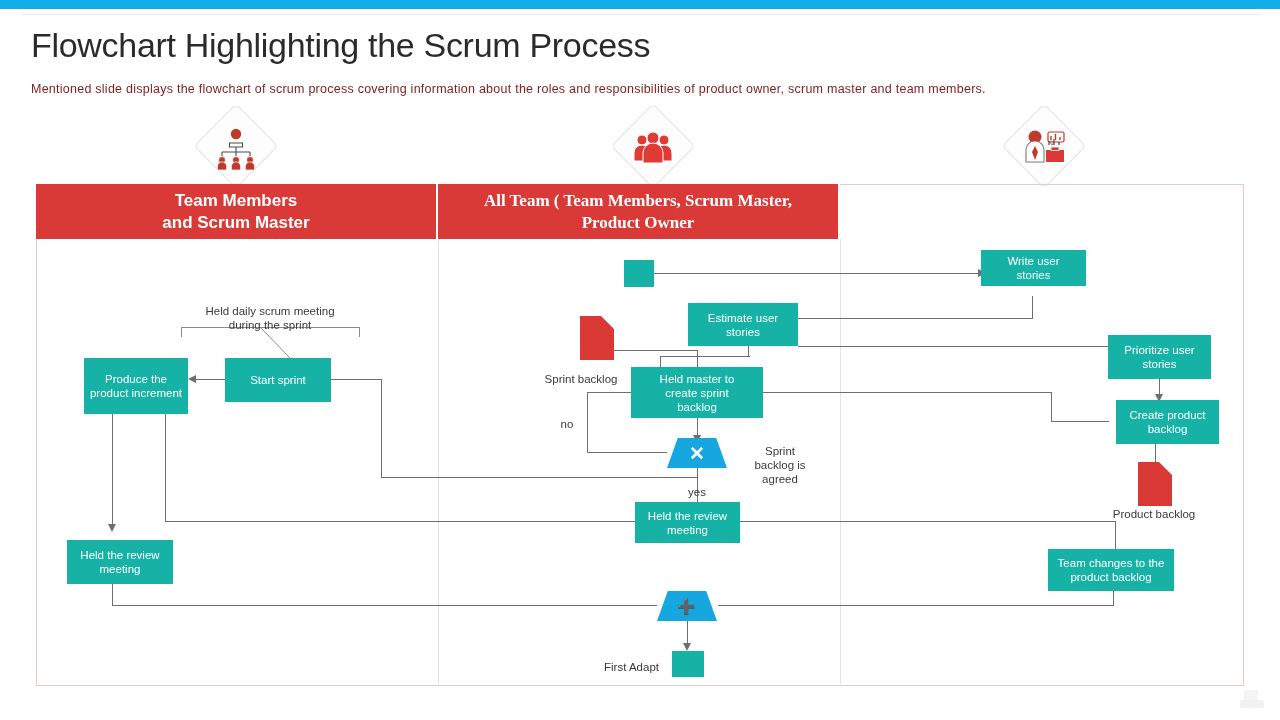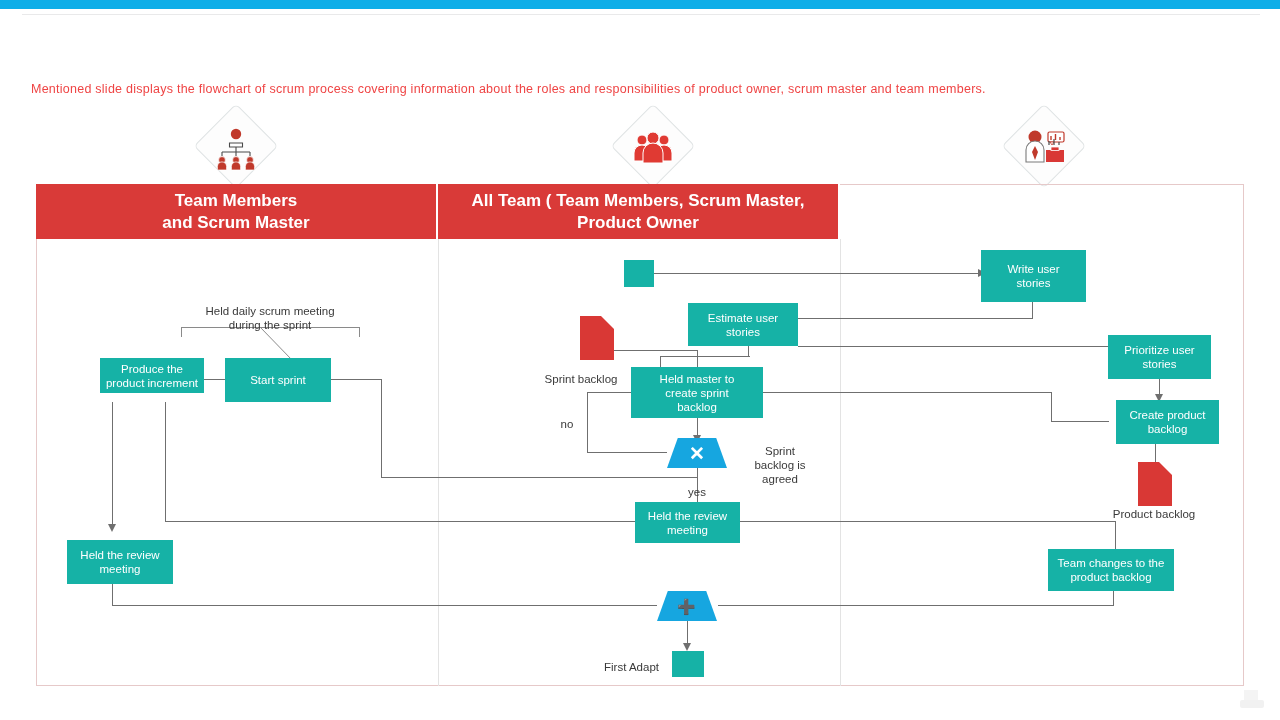--- a/index.html
+++ b/index.html
@@ -17,42 +17,42 @@
   .hairline{position:absolute;left:22px;top:14px;width:1238px;height:1px;background:#e9e9ea;}
 
   
   .title{
     position:absolute;left:31px;top:25px;width:1100px;
     font-size:34px;line-height:40px;color:#2b2b2b;font-weight:400;
     letter-spacing:-0.3px;
   }
   .subtitle{
     position:absolute;left:31px;top:81px;width:1150px;
-    font-size:12.5px;line-height:17px;color:#ef4444;font-weight:400;
+    font-size:12.5px;line-height:17px;color:#7f1d1d;font-weight:400;
     letter-spacing:0.25px;
   }
 
   
   .hicon{position:absolute;width:72px;height:72px;}
   .hicon .diamond{
     position:absolute;left:6px;top:6px;width:58px;height:58px;
     border:1px solid #dfe3e4;background:#fdfdfd;
     transform:rotate(45deg);border-radius:5px;
   }
   .hicon .art{position:absolute;left:0;top:0;width:72px;height:72px;}
 
   
   .board{position:absolute;left:36px;top:184px;width:1208px;height:502px;border:1px solid #e6c9c9;box-sizing:border-box;}
   .colhead{
     position:absolute;top:184px;height:55px;background:#D93A38;
     color:#fff;display:flex;align-items:center;justify-content:center;text-align:center;
     font-size:17px;font-weight:bold;line-height:22px;box-sizing:border-box;
   }
   .colhead.c1{left:36px;width:402px;border-right:2px solid #ffffff;}
-  .colhead.c2{left:438px;width:402px;border-right:2px solid #ffffff;}
+  .colhead.c2{left:438px;width:402px;border-right:2px solid #ffffff;font-family:Liberation Serif, serif;}
   .colhead.c3{left:840px;width:404px;}
   .vdiv{position:absolute;top:239px;width:1px;height:447px;background:#e3e3e3;}
 
   
   .box{
     position:absolute;background:#16B2A6;color:#ffffff;
     display:flex;align-items:center;justify-content:center;text-align:center;
     font-size:11.5px;line-height:14px;box-sizing:border-box;padding:2px 4px;
   }
   .sq{position:absolute;background:#16B2A6;}
@@ -91,20 +91,21 @@
   .wmark{position:absolute;right:10px;bottom:8px;width:36px;height:26px;opacity:.25;}
 </style>
 </head>
 <body>
 
 <div id="slide">
 
   <div class="topbar"></div>
   <div class="hairline"></div>
 
+  <div class="title">Flowchart Highlighting the Scrum Process</div>
   <div class="subtitle">Mentioned slide displays  the flowchart  of scrum process covering  information  about the roles and responsibilities of product owner, scrum master and team members.</div>
 
   <div class="hicon" style="left:200px;top:110px;">
     <div class="diamond"></div>
     <svg class="art" viewBox="0 0 72 72">
       <circle cx="36" cy="24" r="5.2" fill="#C0392B"></circle>
       <path d="M29.5 33 h13 v4 h-13 z" fill="#ffffff" stroke="#4a4a4a" stroke-width="1.1"></path>
       <path d="M36 37 v5 M22 42 h28 M22 42 v4 M36 42 v4 M50 42 v4" stroke="#4a4a4a" stroke-width="1.1" fill="none"></path>
       <g fill="#C0392B" stroke="#ffffff" stroke-width="0.7">
         <circle cx="22" cy="50" r="3.4"></circle>
@@ -229,21 +230,21 @@
 
   <div class="lbl" style="left:170px;top:304px;width:200px;">
     <div>Held daily scrum meeting</div>
     <div>during the sprint</div>
   </div>
 
   <div class="box" style="left:225px;top:358px;width:106px;height:44px;">
     <span>Start sprint</span>
   </div>
 
-  <div class="box" style="left:100px;top:358px;width:104px;height:35px;">
+  <div class="box" style="left:84px;top:358px;width:104px;height:56px;">
     <div>
       <div>Produce the</div>
       <div>product increment</div>
     </div>
   </div>
 
   <div class="box" style="left:67px;top:540px;width:106px;height:44px;">
     <div>
       <div>Held the review</div>
       <div>meeting</div>
@@ -295,21 +296,21 @@
   </div>
 
   <div class="trap" style="left:657px;top:591px;">
     <div class="shape"></div>
     <div class="glyph" style="font-size:15px;">➕</div>
   </div>
 
   <div class="sq" style="left:672px;top:651px;width:32px;height:26px;"></div>
   <div class="lbl left" style="left:604px;top:660px;width:70px;">First Adapt</div>
 
-  <div class="box" style="left:981px;top:250px;width:105px;height:52px;">
+  <div class="box" style="left:981px;top:250px;width:105px;height:36px;">
     <div>
       <div>Write user</div>
       <div>stories</div>
     </div>
   </div>
 
   <div class="box" style="left:1108px;top:335px;width:103px;height:44px;">
     <div>
       <div>Prioritize user</div>
       <div>stories</div>

